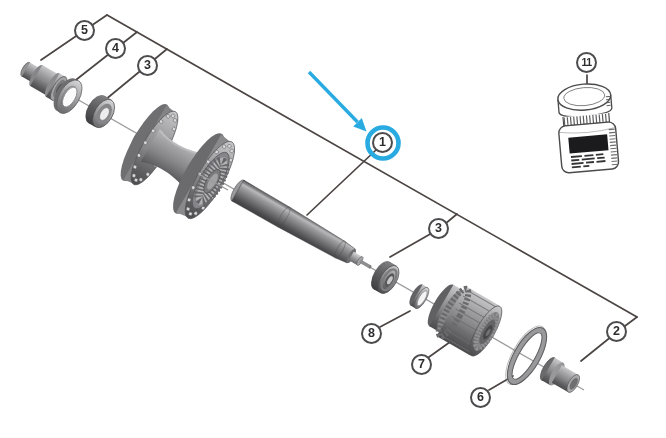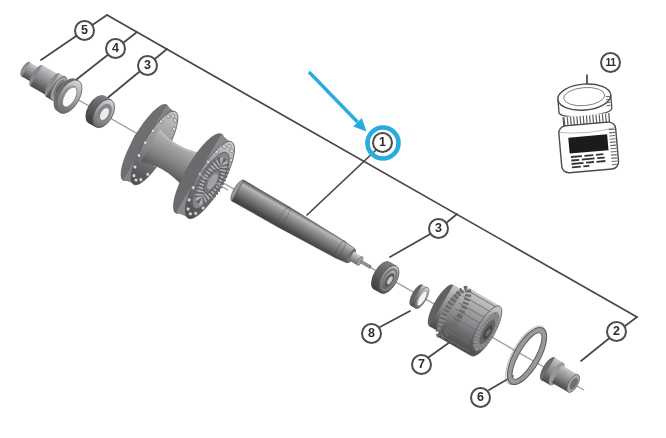--- a/index.html
+++ b/index.html
@@ -245,21 +245,21 @@
 
 <div class="callout" style="left:74px;top:20px;">5</div>
 <div class="callout" style="left:105px;top:38px;">4</div>
 <div class="callout" style="left:137px;top:55px;">3</div>
 <div class="callout" style="left:372px;top:132px;">1</div>
 <div class="callout" style="left:428px;top:218px;">3</div>
 <div class="callout" style="left:361px;top:323px;">8</div>
 <div class="callout" style="left:411px;top:354px;">7</div>
 <div class="callout" style="left:470px;top:387px;">6</div>
 <div class="callout" style="left:606px;top:321px;">2</div>
-<div class="callout small" style="left:576px;top:52px;margin-left:24px;">11</div>
+<div class="callout small" style="left:576px;top:52px;">11</div>
 
 <svg class="overlay" width="666" height="438" viewBox="0 0 666 438">
   <circle cx="383" cy="143" r="15.5" fill="none" stroke="#29abe2" stroke-width="4.6"></circle>
   <g>
     <line x1="309" y1="72" x2="357.5" y2="122" stroke="#29abe2" stroke-width="3.4"></line>
     <polygon points="366.5,131.5 353.2,126.4 361.8,118" fill="#29abe2"></polygon>
   </g>
 </svg>
 
 </div>

